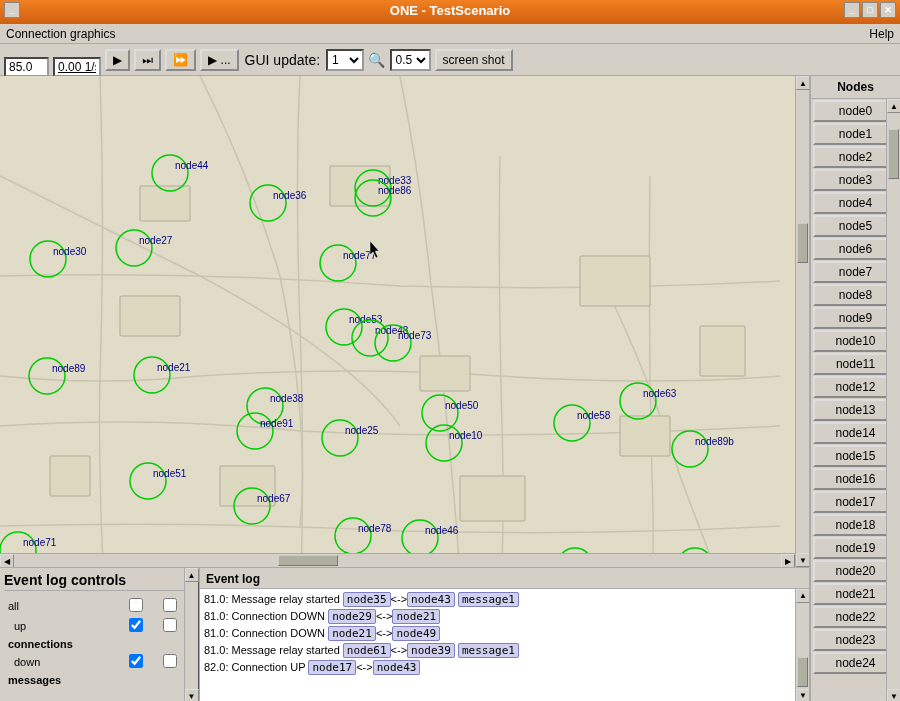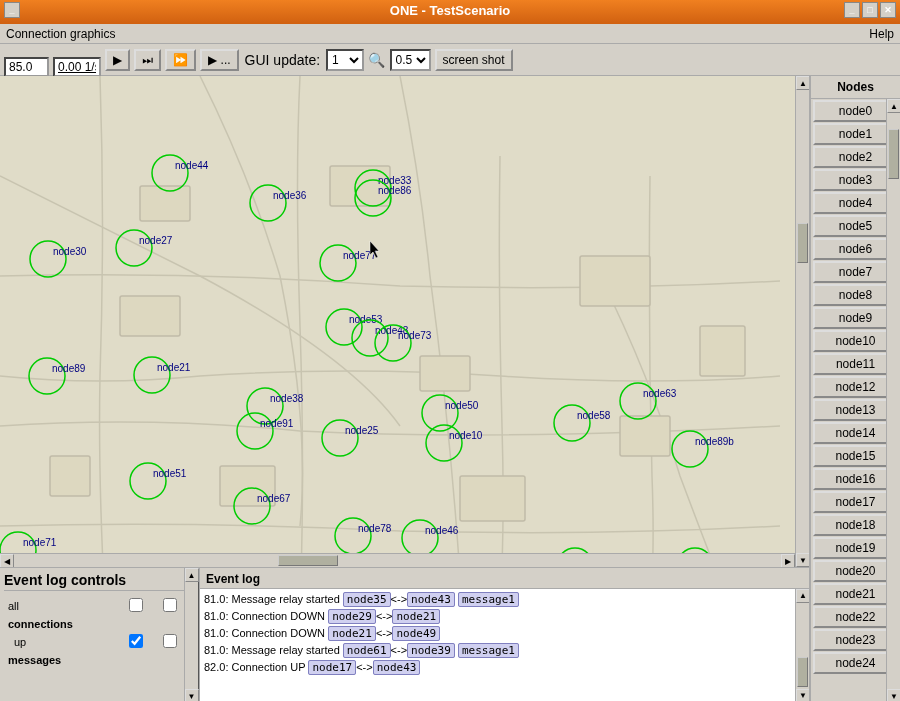--- a/index.html
+++ b/index.html
@@ -479,26 +479,31 @@
       <div id="event-controls">
         <h3>Event log controls</h3>
         <table class="ctrl-table">
           <tbody>
           <tr>
             <td>all</td>
             <td><input type="checkbox" class="ctrl-checkbox" style=""></td>
             <td><input type="checkbox" class="ctrl-checkbox" style=""></td>
           </tr>
           <tr>
+            <td style="padding-left:8px;">up</td>
+            <td><input type="checkbox" class="ctrl-checkbox" checked="" style=""></td>
+            <td><input type="checkbox" class="ctrl-checkbox" style=""></td>
+          </tr>
+          <tr>
             <td style="font-weight:bold;">connections</td>
             <td></td>
                 <td></td>
           </tr>
           <tr>
-            <td style="padding-left:8px;">up</td>
+            <td style="padding-left:8px;">down</td>
             <td><input type="checkbox" class="ctrl-checkbox" checked="" style=""></td>
             <td><input type="checkbox" class="ctrl-checkbox" style=""></td>
           </tr>
           <tr>
             <td style="font-weight:bold;">messages</td>
             <td></td>
                 <td></td>
           </tr>
         </tbody>
           </table>

